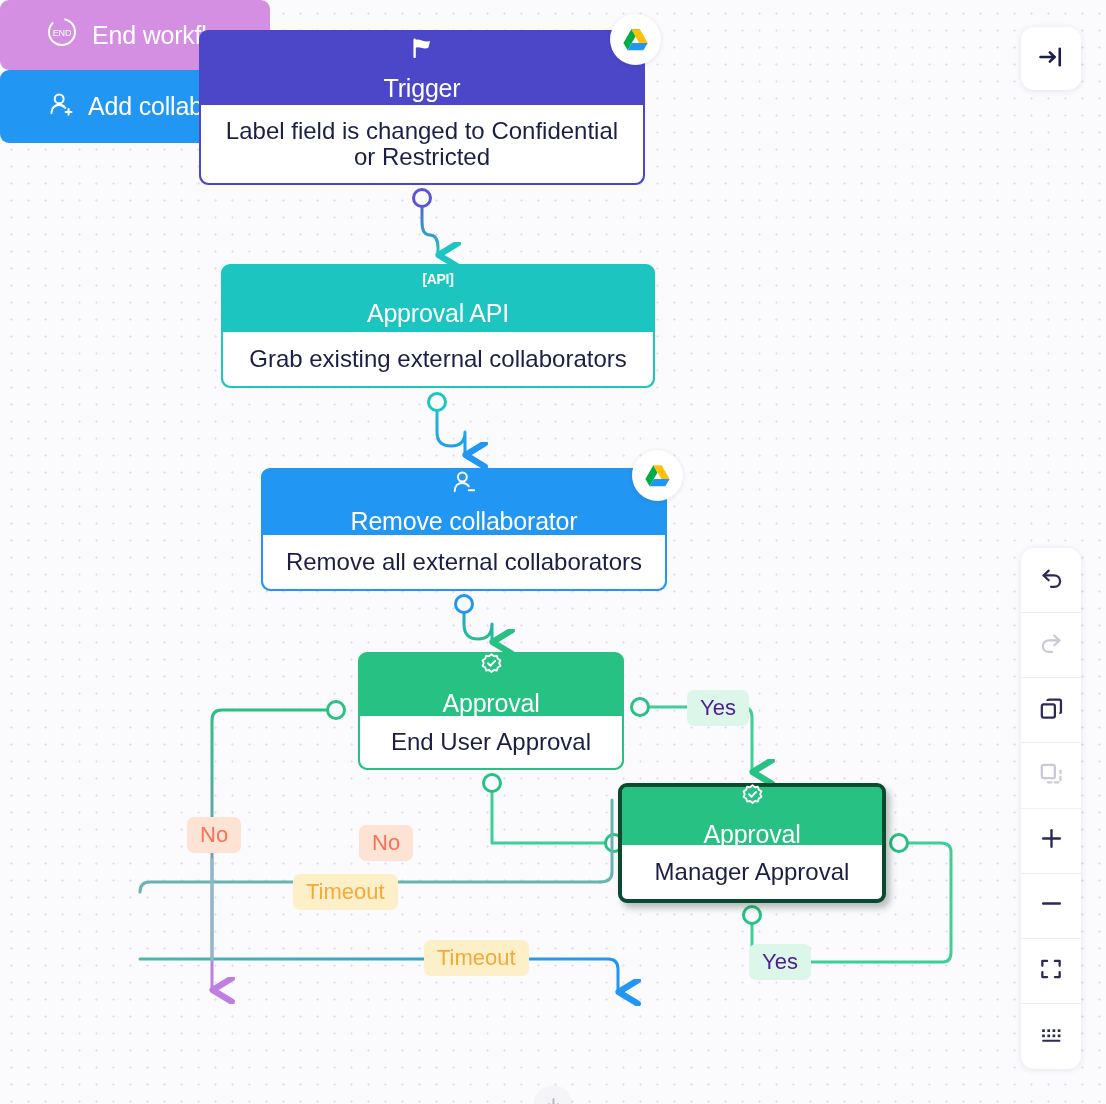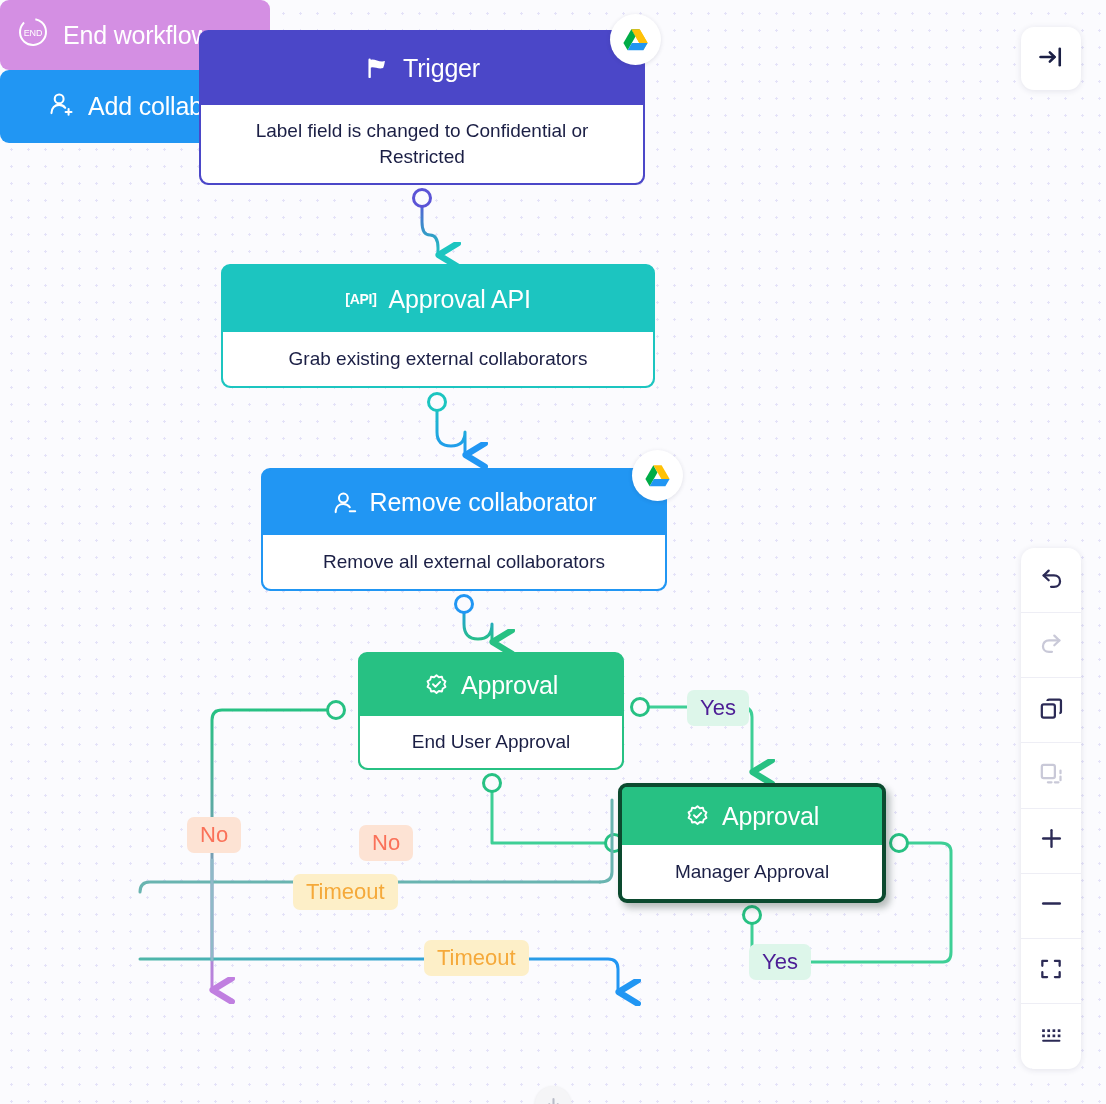--- a/index.html
+++ b/index.html
@@ -30,25 +30,26 @@
     box-sizing: border-box;
   }
   .node .hdr {
     display: flex; align-items: center; justify-content: center;
     gap: 12px;
     color: #ffffff;
     font-size: 25px;
     letter-spacing: -0.2px;
     border-radius: 8px 8px 0 0;
     box-sizing: border-box;
+    flex-direction: column;
   }
   .node .body {
     background: #ffffff;
     color: #1b1f45;
-    font-size: 19px;
+    font-size: 24px;
     line-height: 26px;
     text-align: center;
     display: flex; align-items: center; justify-content: center;
     border-radius: 0 0 8px 8px;
     box-sizing: border-box;
     padding: 4px 12px;
   }
   .hdr .ico { display:flex; align-items:center; justify-content:center; }
 
   
@@ -100,21 +101,21 @@
 
   
   #node-end {
     left: 77px; top: 1002px; width: 270px; height: 70px;
     background: #d48fe3;
     border-radius: 9px;
     display: flex; align-items: center;
   }
   #node-end .single {
     display: flex; align-items: center; gap: 14px;
-    padding-left: 17px;
+    padding-left: 46px;
     color: #ffffff; font-size: 25px; letter-spacing: -0.2px;
   }
 
   
   #node-add {
     left: 461px; top: 1004px; width: 315px; height: 73px;
     background: #2196f3;
     border-radius: 9px;
     display: flex; align-items: center; justify-content: center;
   }

